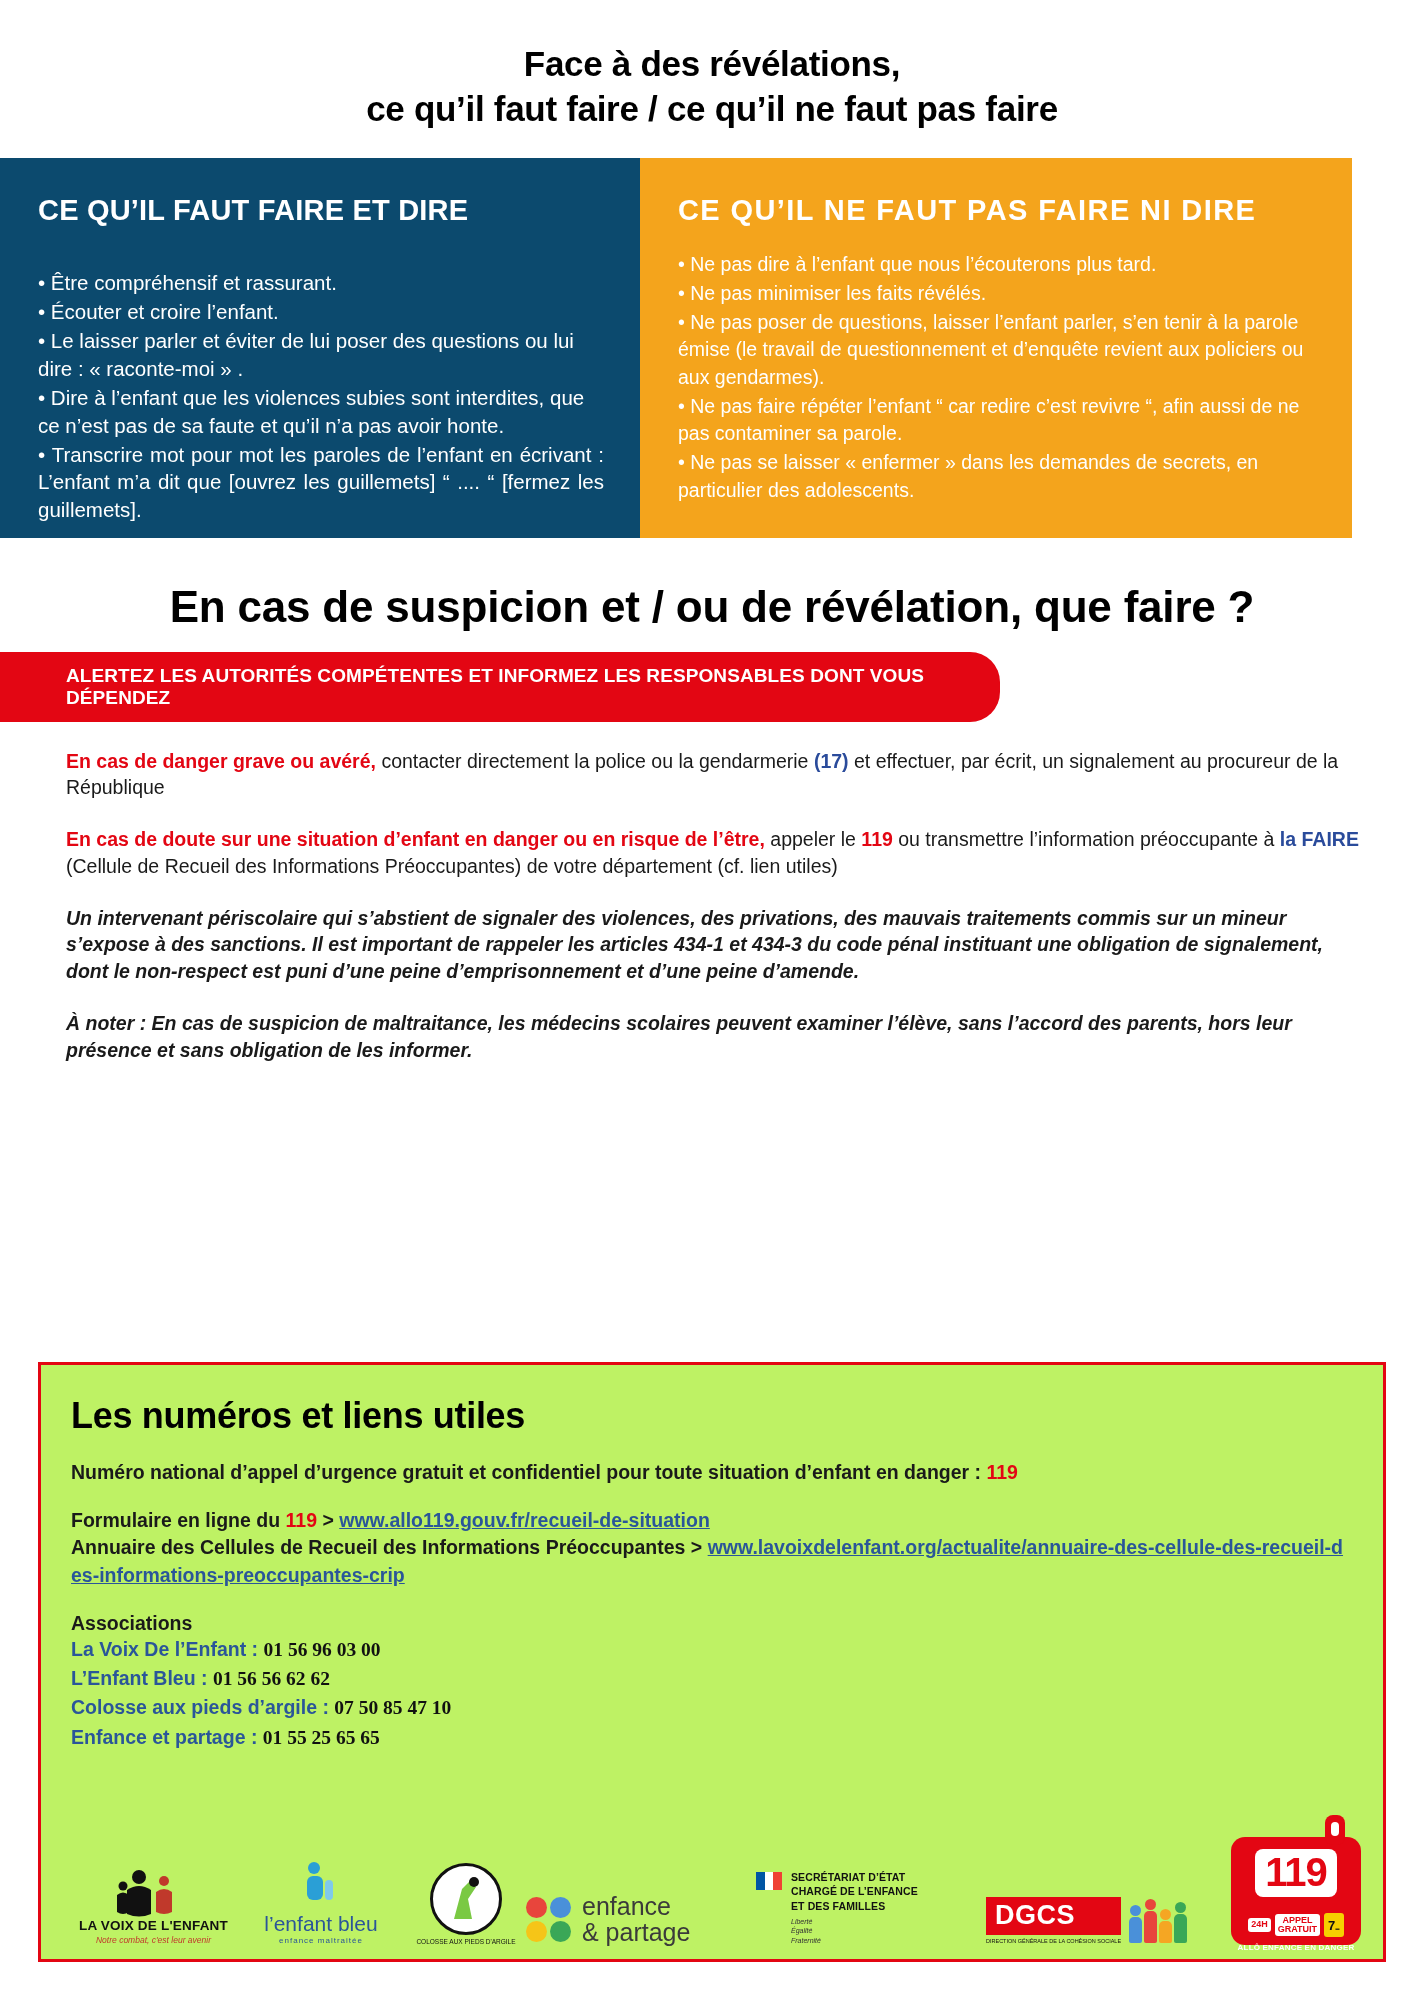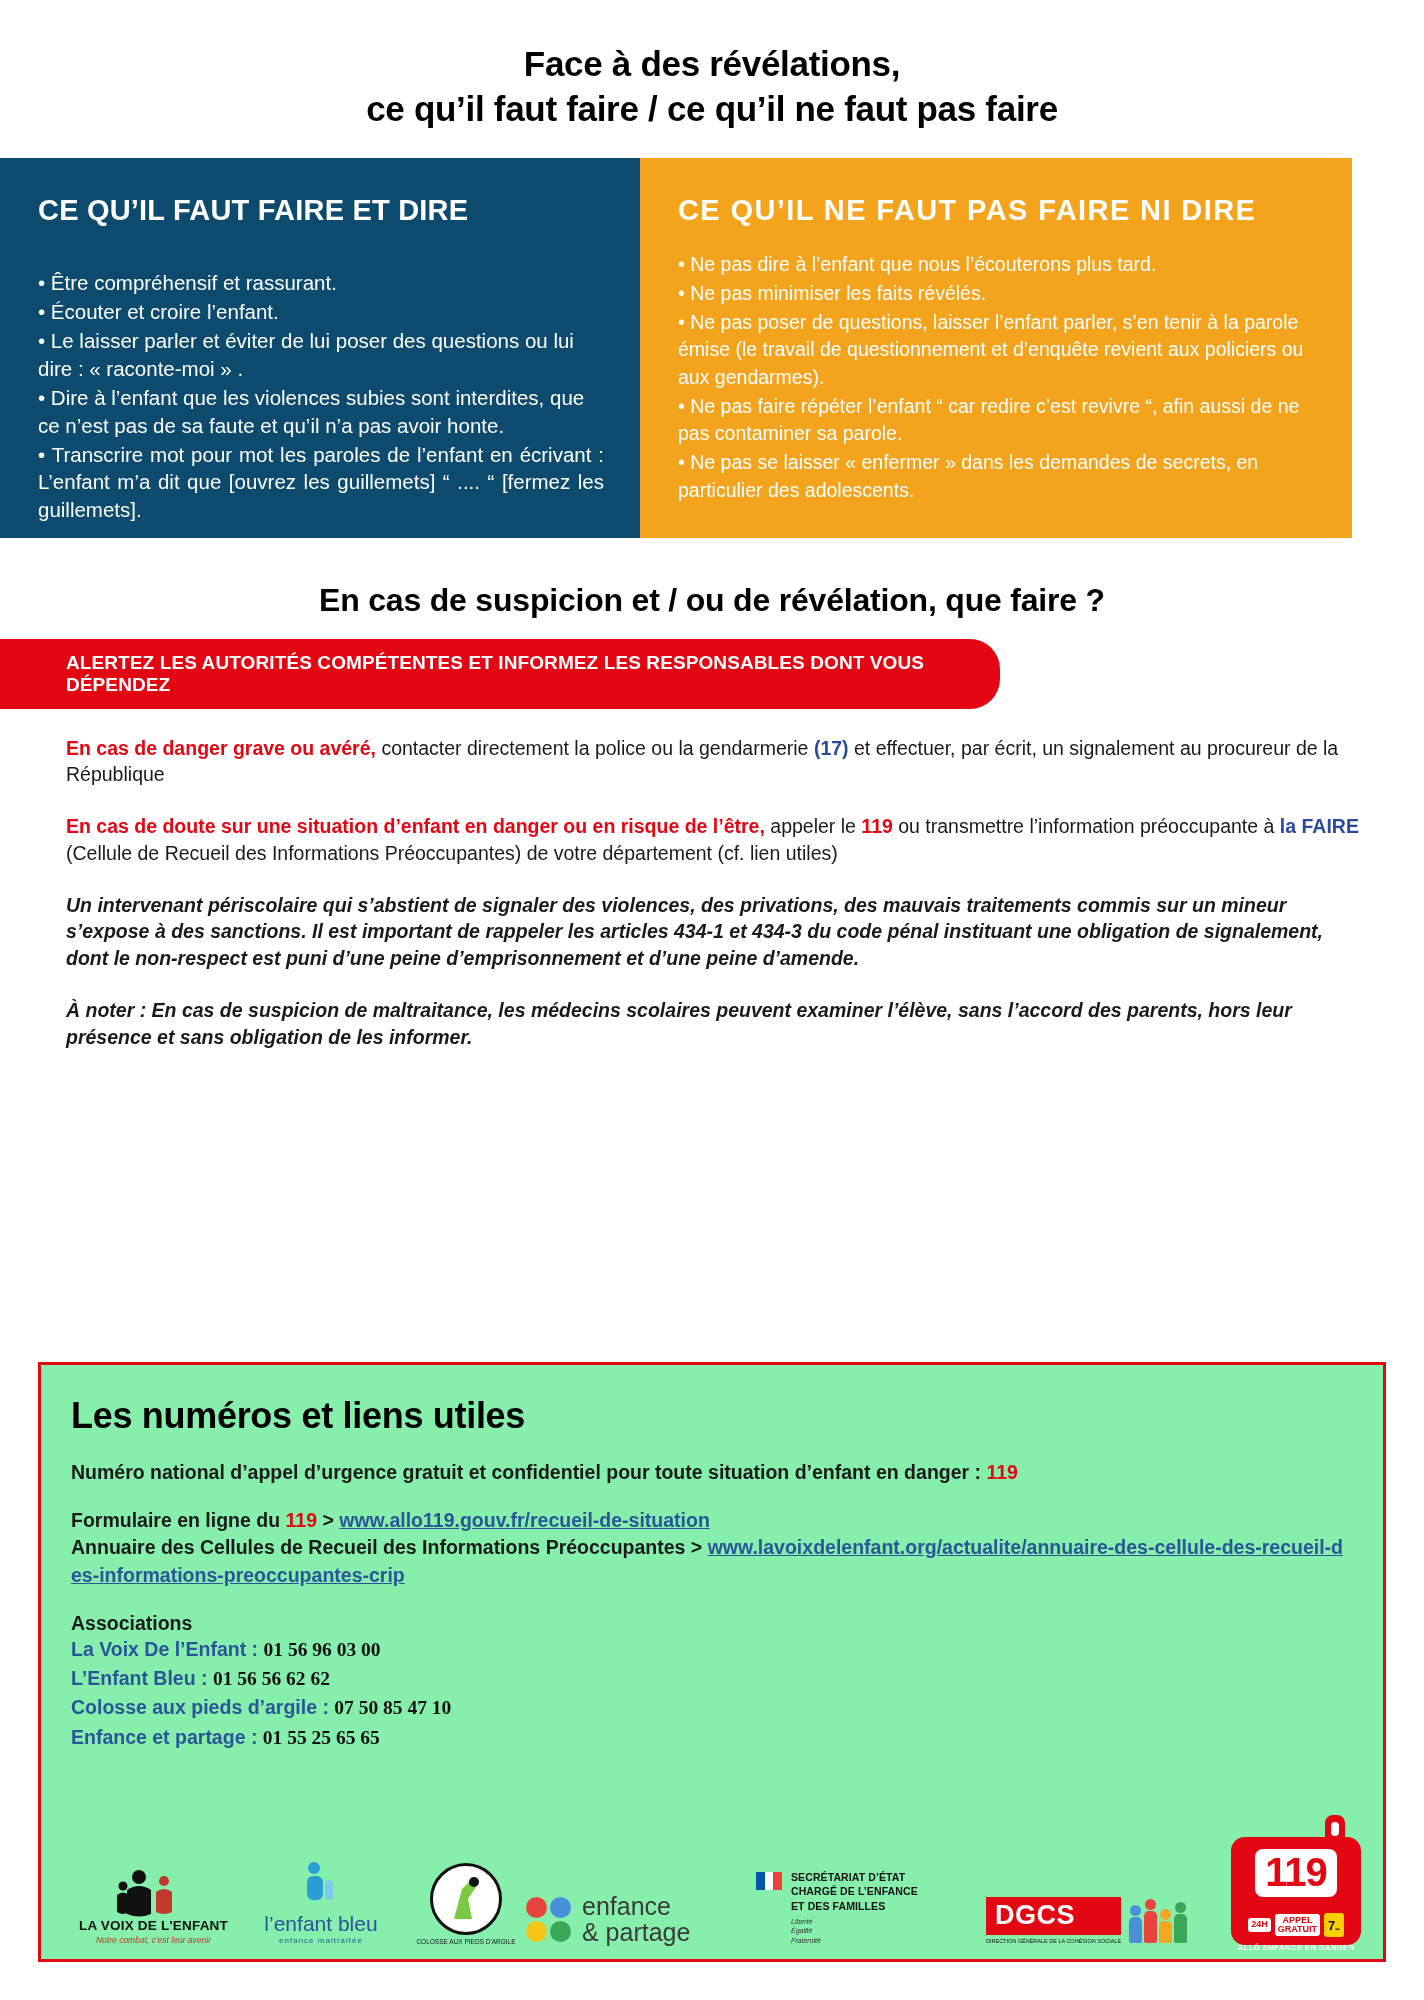--- a/index.html
+++ b/index.html
@@ -49,21 +49,21 @@
     font-size:20.5px;
     line-height:1.36;
     margin-bottom:1px;
   }
   .panel.orange .panel-list li { font-size:19.5px; line-height:1.42; }
   .panel.blue .panel-list li.justified { text-align:justify; }
 
   
   .section-heading {
     font-weight:bold;
-    font-size:32px;
+    font-size:44px;
     text-align:center;
     color:#000;
     margin:0;
     padding:44px 0 20px 0;
     letter-spacing:-0.2px;
   }
 
   
   .red-banner {
     background:#e30613;
@@ -90,21 +90,21 @@
     font-style:italic; font-weight:bold;
     font-size:19.5px; line-height:1.36;
   }
 
   
   .useful-box {
     position:absolute;
     left:38px; top:1362px;
     width:1348px; height:600px;
     border:3px solid #e30613;
-    background:#86efac;
+    background:#bef264;
   }
   .useful-title {
     font-weight:bold;
     font-size:36px;
     color:#000;
     margin:0;
     padding:30px 0 22px 30px;
     letter-spacing:-0.3px;
   }
   .useful-body { padding:0 30px 0 30px; }

